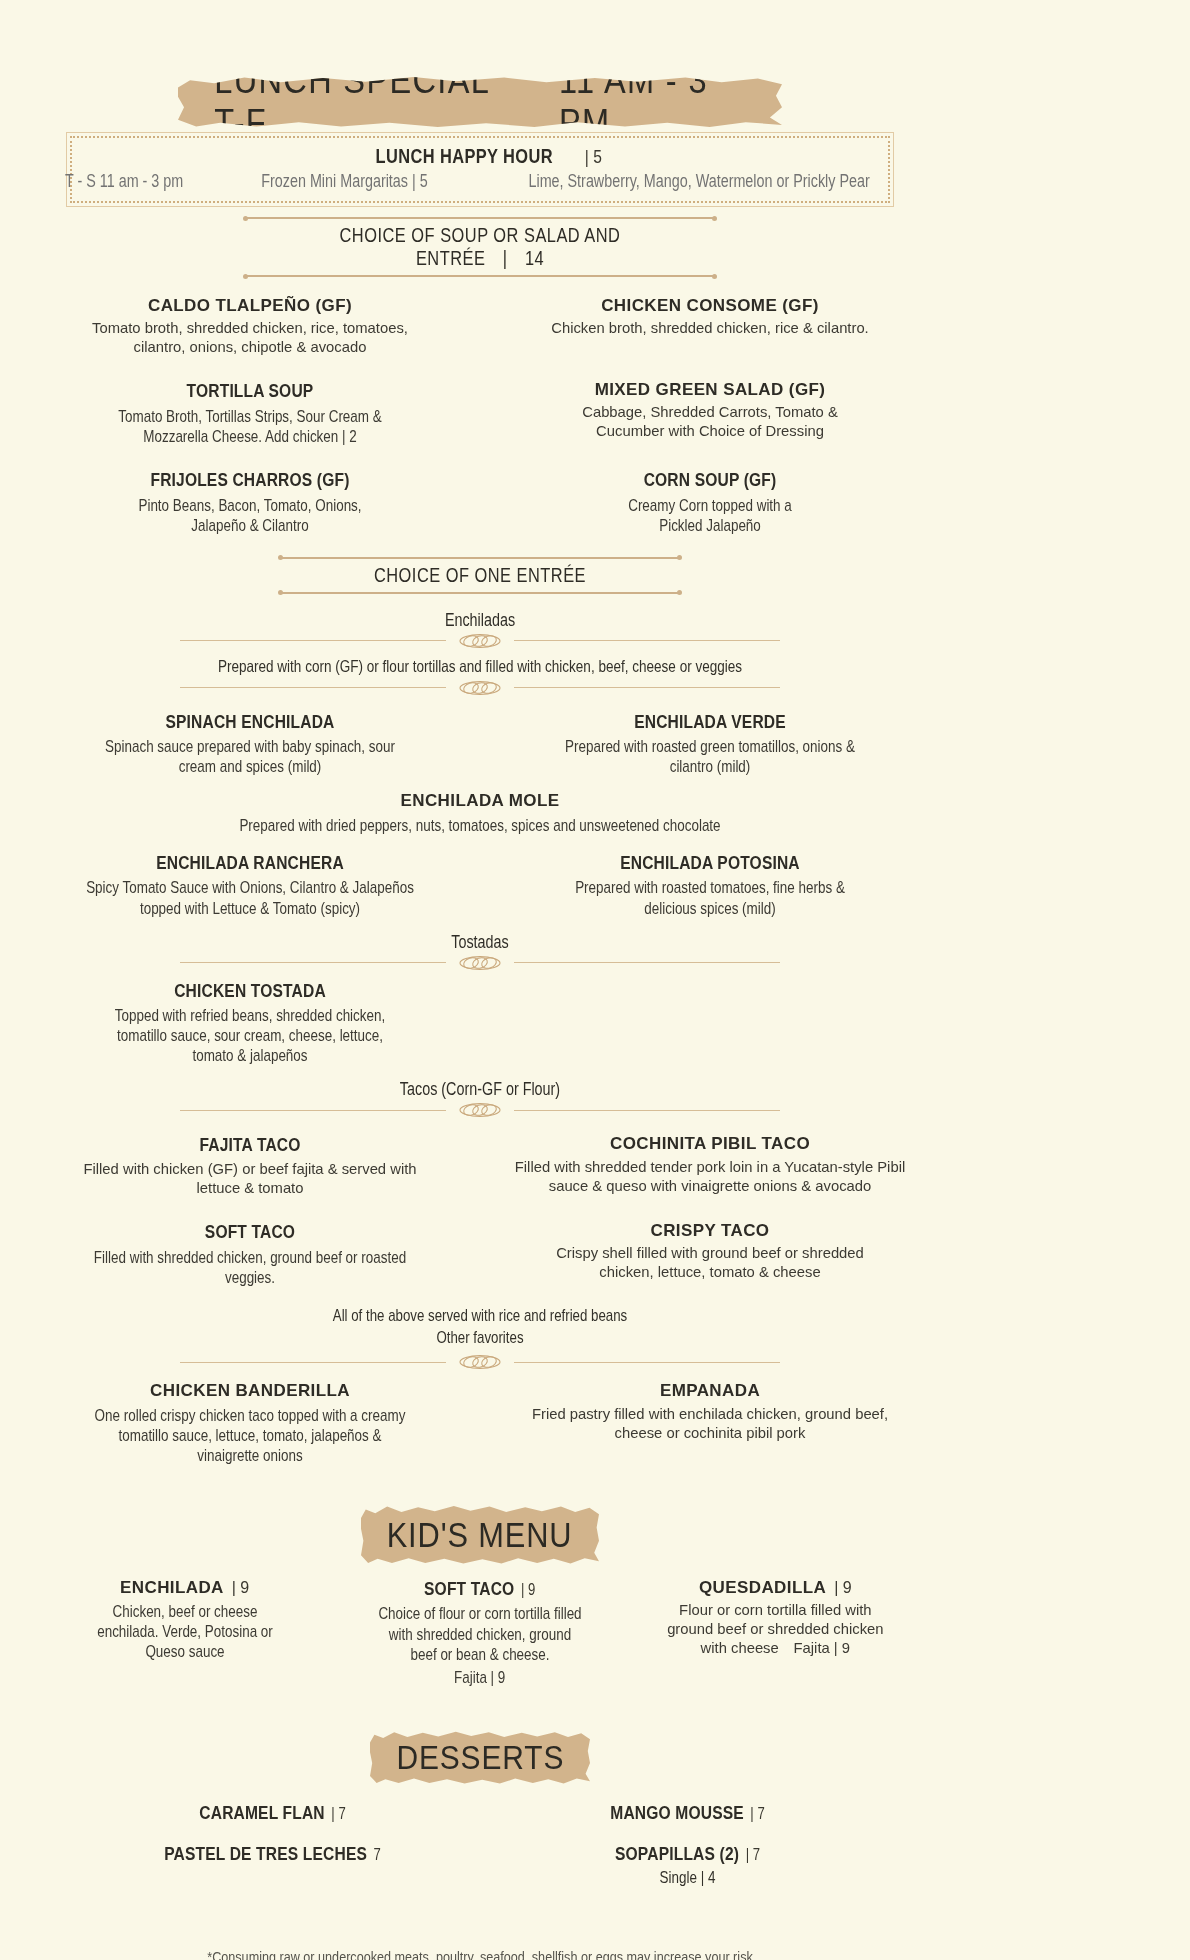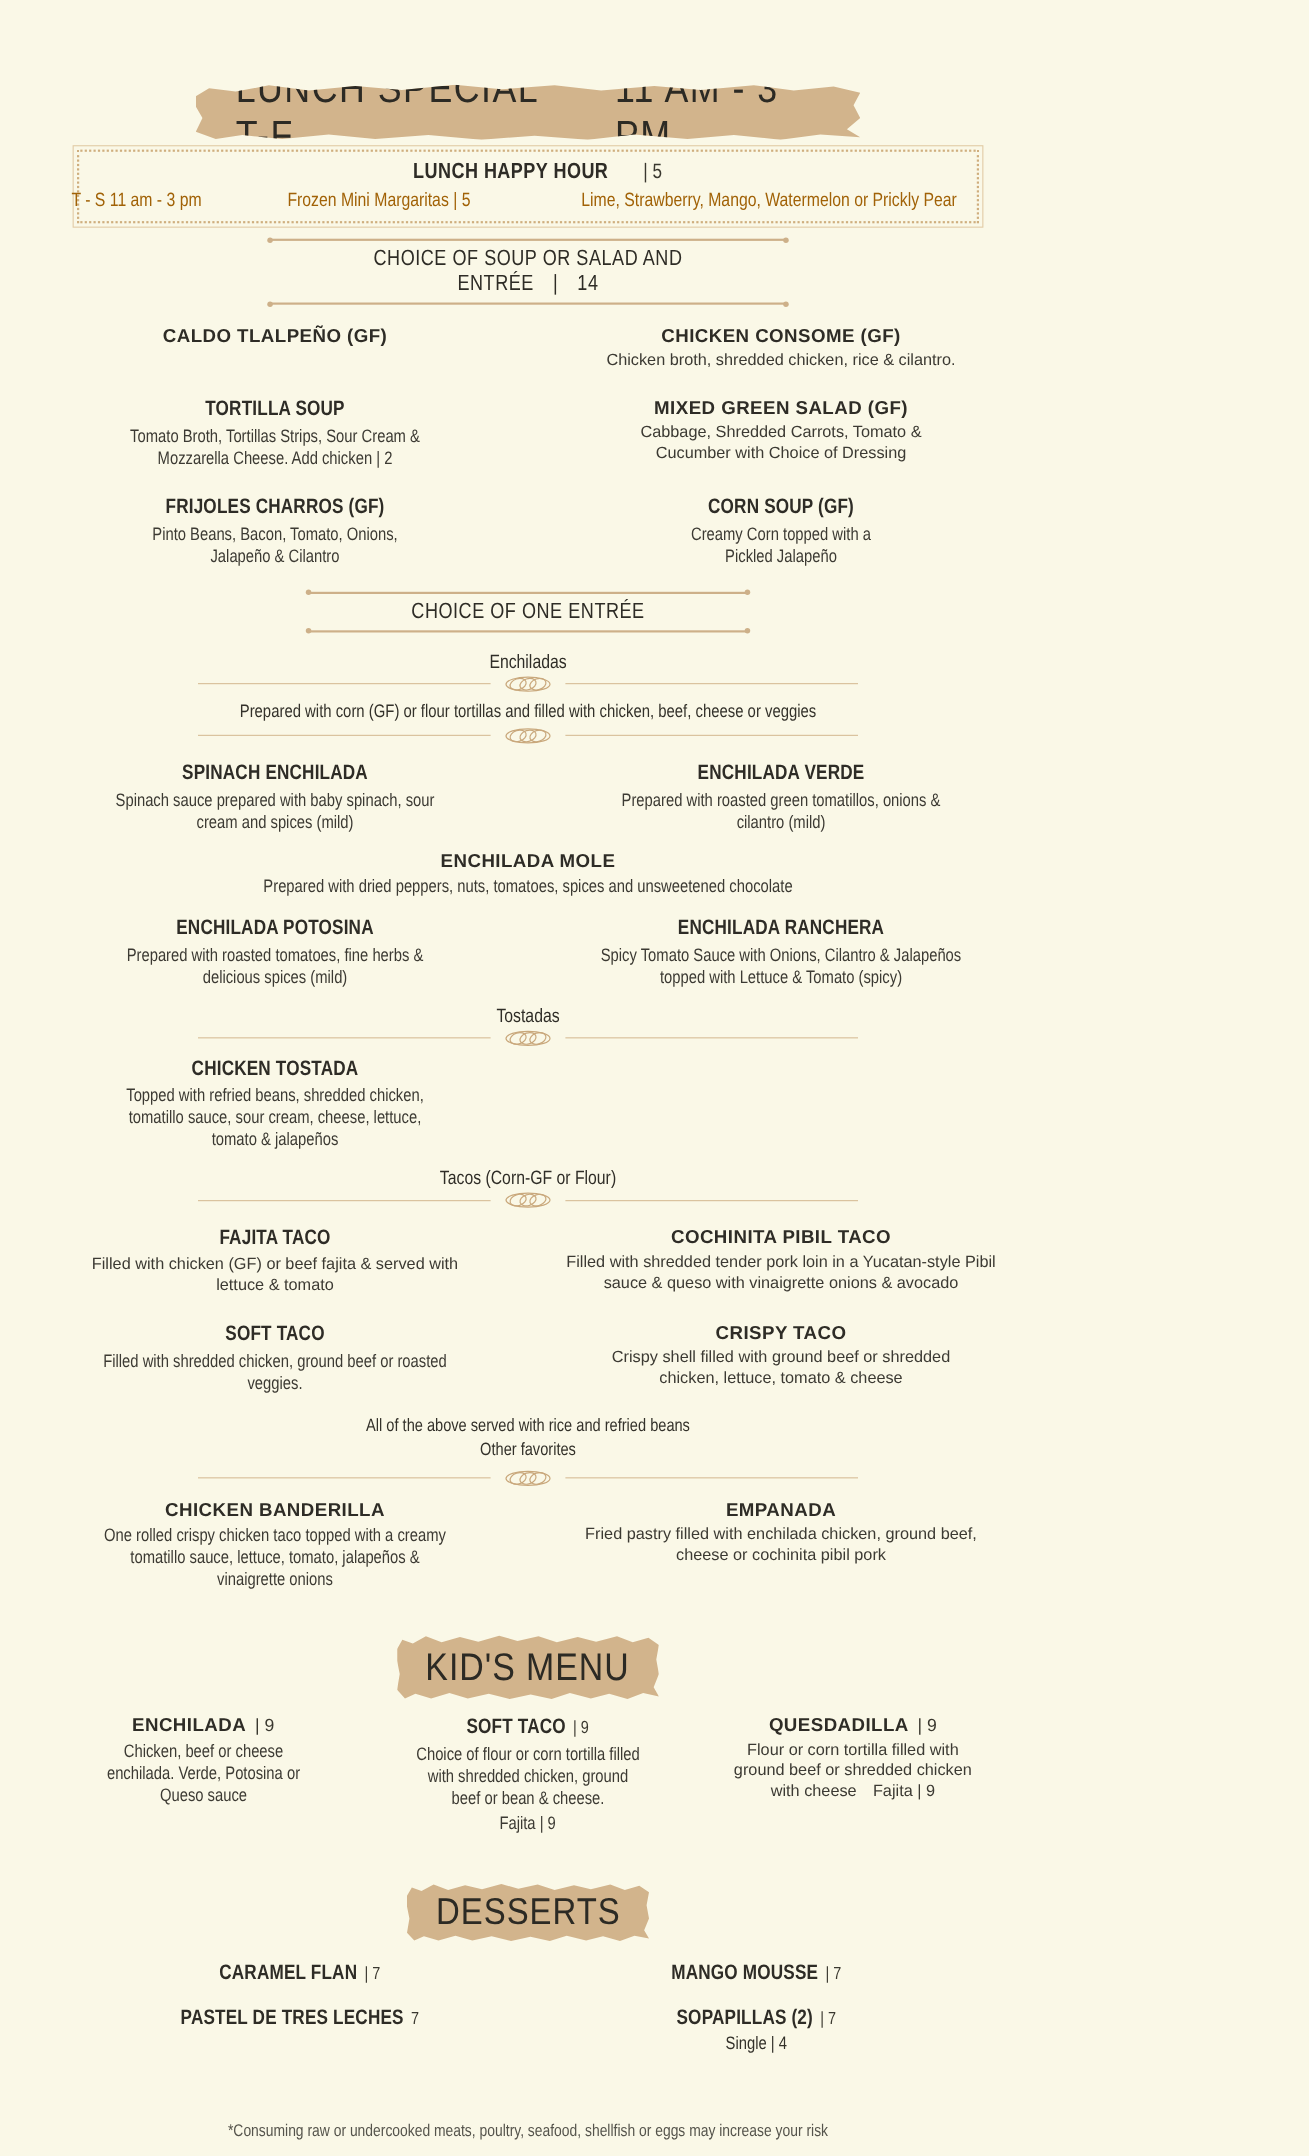--- a/index.html
+++ b/index.html
@@ -33,21 +33,21 @@
   
   .happy-box{
     margin:8px auto 14px;width:800px;
     border:2px dotted #cfae7e;
     outline:1px solid #e2cba5;outline-offset:3px;
     padding:7px 8px 9px;text-align:center;background:transparent;
   }
   .happy-title-row{display:flex;justify-content:center;align-items:baseline;gap:10px;font-size:20px;}
   .happy-title{font-weight:700;letter-spacing:0.5px;color:#2e2c26;}
   .happy-price{font-weight:400;font-size:19px;color:#3a382f;}
-  .happy-line2{display:flex;justify-content:center;align-items:baseline;gap:46px;font-size:17.5px;color:#a16207;margin-top:3px;}
+  .happy-line2{display:flex;justify-content:center;align-items:baseline;gap:46px;font-size:17.5px;color:#737373;margin-top:3px;}
   .happy-line2 span{white-space:nowrap;}
 
   
   .ruled-heading{margin:0 auto;}
   .rh-1{width:470px;margin-bottom:18px;}
   .rh-2{width:400px;margin:22px auto 16px;}
   .rule{position:relative;height:2px;background:#cdb089;}
   .rule::before,.rule::after{content:"";position:absolute;top:-1.5px;width:5px;height:5px;border-radius:50%;background:#cdb089;}
   .rule::before{left:-2px;}
   .rule::after{right:-2px;}
@@ -117,20 +117,21 @@
       <div class="rule"></div>
       <div class="heading-text cond">CHOICE OF SOUP OR SALAD AND ENTRÉE  |  14</div>
       <div class="rule"></div>
     </div>
 
     <div class="grid2">
       <div class="item">
         <div class="name-row">
           <span class="name">CALDO TLALPEÑO (GF)</span>
         </div>
+        <div class="desc mw360">Tomato broth, shredded chicken, rice,  tomatoes, cilantro, onions, chipotle  &amp; avocado</div>
       </div>
       <div class="item">
         <div class="name-row">
           <span class="name">CHICKEN CONSOME (GF)</span>
         </div>
         <div class="desc mw400">Chicken broth, shredded chicken, rice &amp; cilantro.</div>
       </div>
       <div class="item">
         <div class="name-row cond">
           <span class="name">TORTILLA SOUP</span>
@@ -209,29 +210,29 @@
       <div class="item full-item">
         <div class="name-row">
           <span class="name">ENCHILADA MOLE</span>
         </div>
         <div class="desc cond">Prepared with dried peppers, nuts, tomatoes, spices and unsweetened chocolate</div>
       </div>
 
       <div class="grid2">
         <div class="item">
           <div class="name-row cond">
+            <span class="name">ENCHILADA RANCHERA</span>
+          </div>
+          <div class="desc cond mw440">Spicy Tomato Sauce with Onions, Cilantro &amp; Jalapeños topped with Lettuce &amp; Tomato (spicy)</div>
+        </div>
+        <div class="item">
+          <div class="name-row cond">
             <span class="name">ENCHILADA POTOSINA</span>
           </div>
           <div class="desc cond mw350">Prepared with roasted  tomatoes, fine herbs &amp; delicious spices (mild)</div>
-        </div>
-        <div class="item">
-          <div class="name-row cond">
-            <span class="name">ENCHILADA RANCHERA</span>
-          </div>
-          <div class="desc cond mw440">Spicy Tomato Sauce with Onions, Cilantro &amp; Jalapeños topped with Lettuce &amp; Tomato (spicy)</div>
         </div>
       </div>
     </div>
 
     <div>
       <div class="group-label cond">Tostadas</div>
       <div class="divider">
         <div class="line"></div>
         <svg width="56" height="16" viewBox="0 0 56 16">
           <g fill="none" stroke="#c9a87c" stroke-width="1.1">

